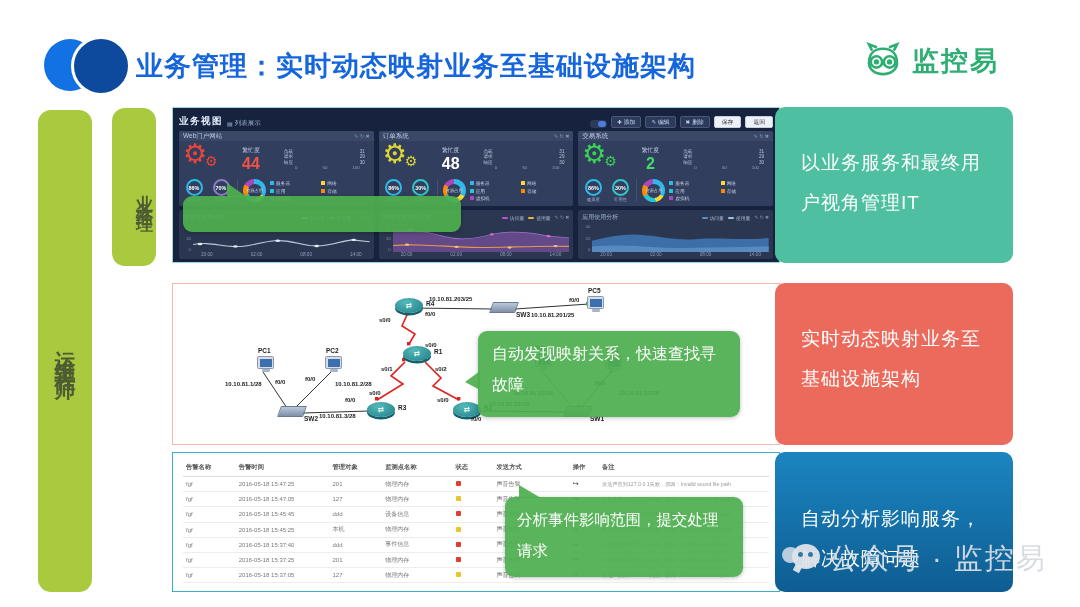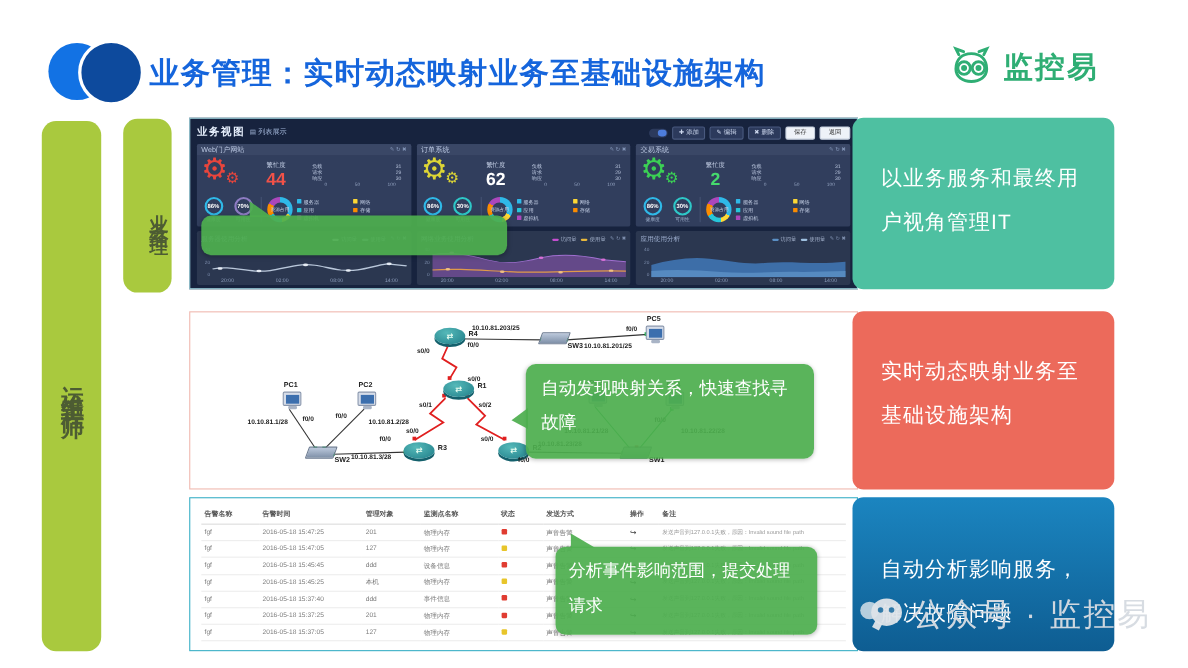--- a/index.html
+++ b/index.html
@@ -49,21 +49,21 @@
   .wm-tail{position:absolute;left:12px;top:22px;width:7px;height:7px;background:#dfe4e9;transform:rotate(28deg);opacity:.95;}
   .wm-text{font-size:29px;color:rgba(214,219,225,.97);letter-spacing:2px;white-space:nowrap;}
 
   
   .panel{position:absolute;left:172px;width:608px;box-sizing:border-box;}
   .panel-a{top:107px;height:156px;background:#17233e;border:1px solid #9fd3de;padding:5px 6px;}
   .panel-b{top:283px;height:162px;background:#fff;border:1px solid #f0b9b0;}
   .panel-c{top:452px;height:140px;background:#fff;border:1px solid #3ab0c6;padding:6px 10px;}
 
   
-  .dash-head{display:flex;align-items:center;gap:4px;height:15px;}
+  .dash-head{display:flex;align-items:flex-end;gap:4px;height:15px;}
   .dash-title{font-size:9.5px;font-weight:bold;color:#e4edfa;letter-spacing:1.5px;}
   .dash-tab{display:flex;align-items:center;gap:2px;font-size:6.5px;color:#9fb2d4;}
   .dash-tab .tico{font-size:6px;}
   .dash-sp{flex:1;}
   .toggle{width:17px;height:8px;border-radius:4px;background:#2c3a5c;position:relative;}
   .toggle:after{content:"";position:absolute;right:1px;top:1px;width:8px;height:6px;border-radius:3px;background:#4d7ddc;}
   .tb-btn{display:flex;align-items:center;gap:2px;background:#2c3a5c;border:1px solid #49597e;border-radius:2px;
           color:#cdd8ee;font-size:5.8px;padding:1px 5px;height:8px;}
   .tb-btn .bico{font-size:5.5px;}
   .tb-btn-light{background:#eef2f8;border:1px solid #c6cfdd;border-radius:2px;color:#333;font-size:5.8px;padding:1px 7px;height:8px;display:flex;align-items:center;}
@@ -289,21 +289,21 @@
           <span class="kpi-title">订单系统</span>
           <span class="kpi-tools">✎ ↻ ✖</span>
         </div>
         <div class="kpi-main">
           <div class="gears" style="color: rgb(221, 213, 53);">
             <span class="gear-big">⚙</span>
             <span class="gear-sm">⚙</span>
           </div>
           <div class="busy">
             <div class="busy-lab">繁忙度</div>
-            <div class="busy-val" style="color: rgb(255, 255, 255);">62</div>
+            <div class="busy-val" style="color: rgb(255, 255, 255);">48</div>
           </div>
           <div class="bars">
             <div>
                 <div class="bar-row">
                 <span class="bar-lab">负载</span>
                 <span class="bar-track"><span class="bar-fill" style="width: 92%;"></span></span>
                 <span class="bar-val">31</span>
               </div>
                 <div class="bar-row">
                 <span class="bar-lab">请求</span>

